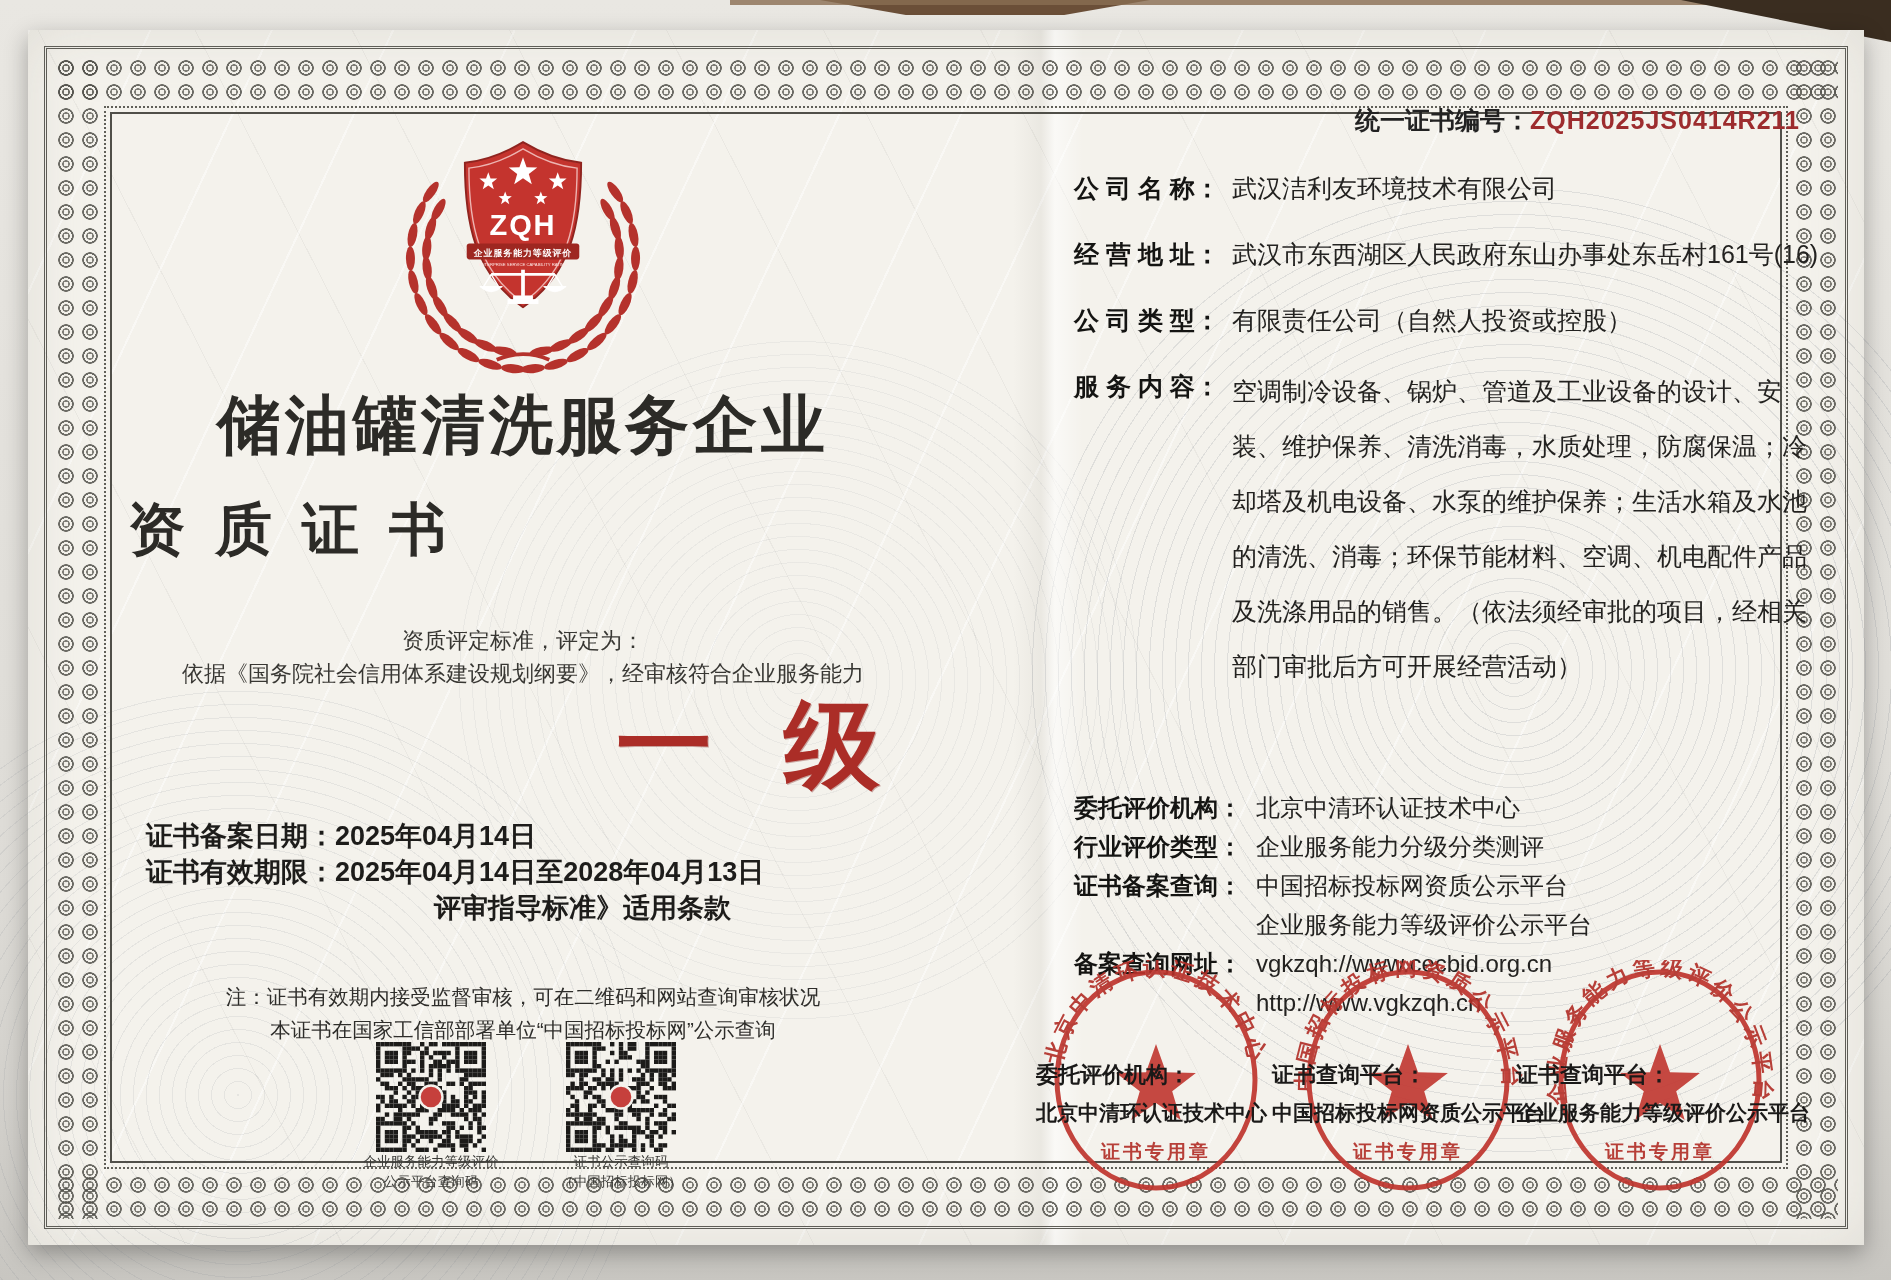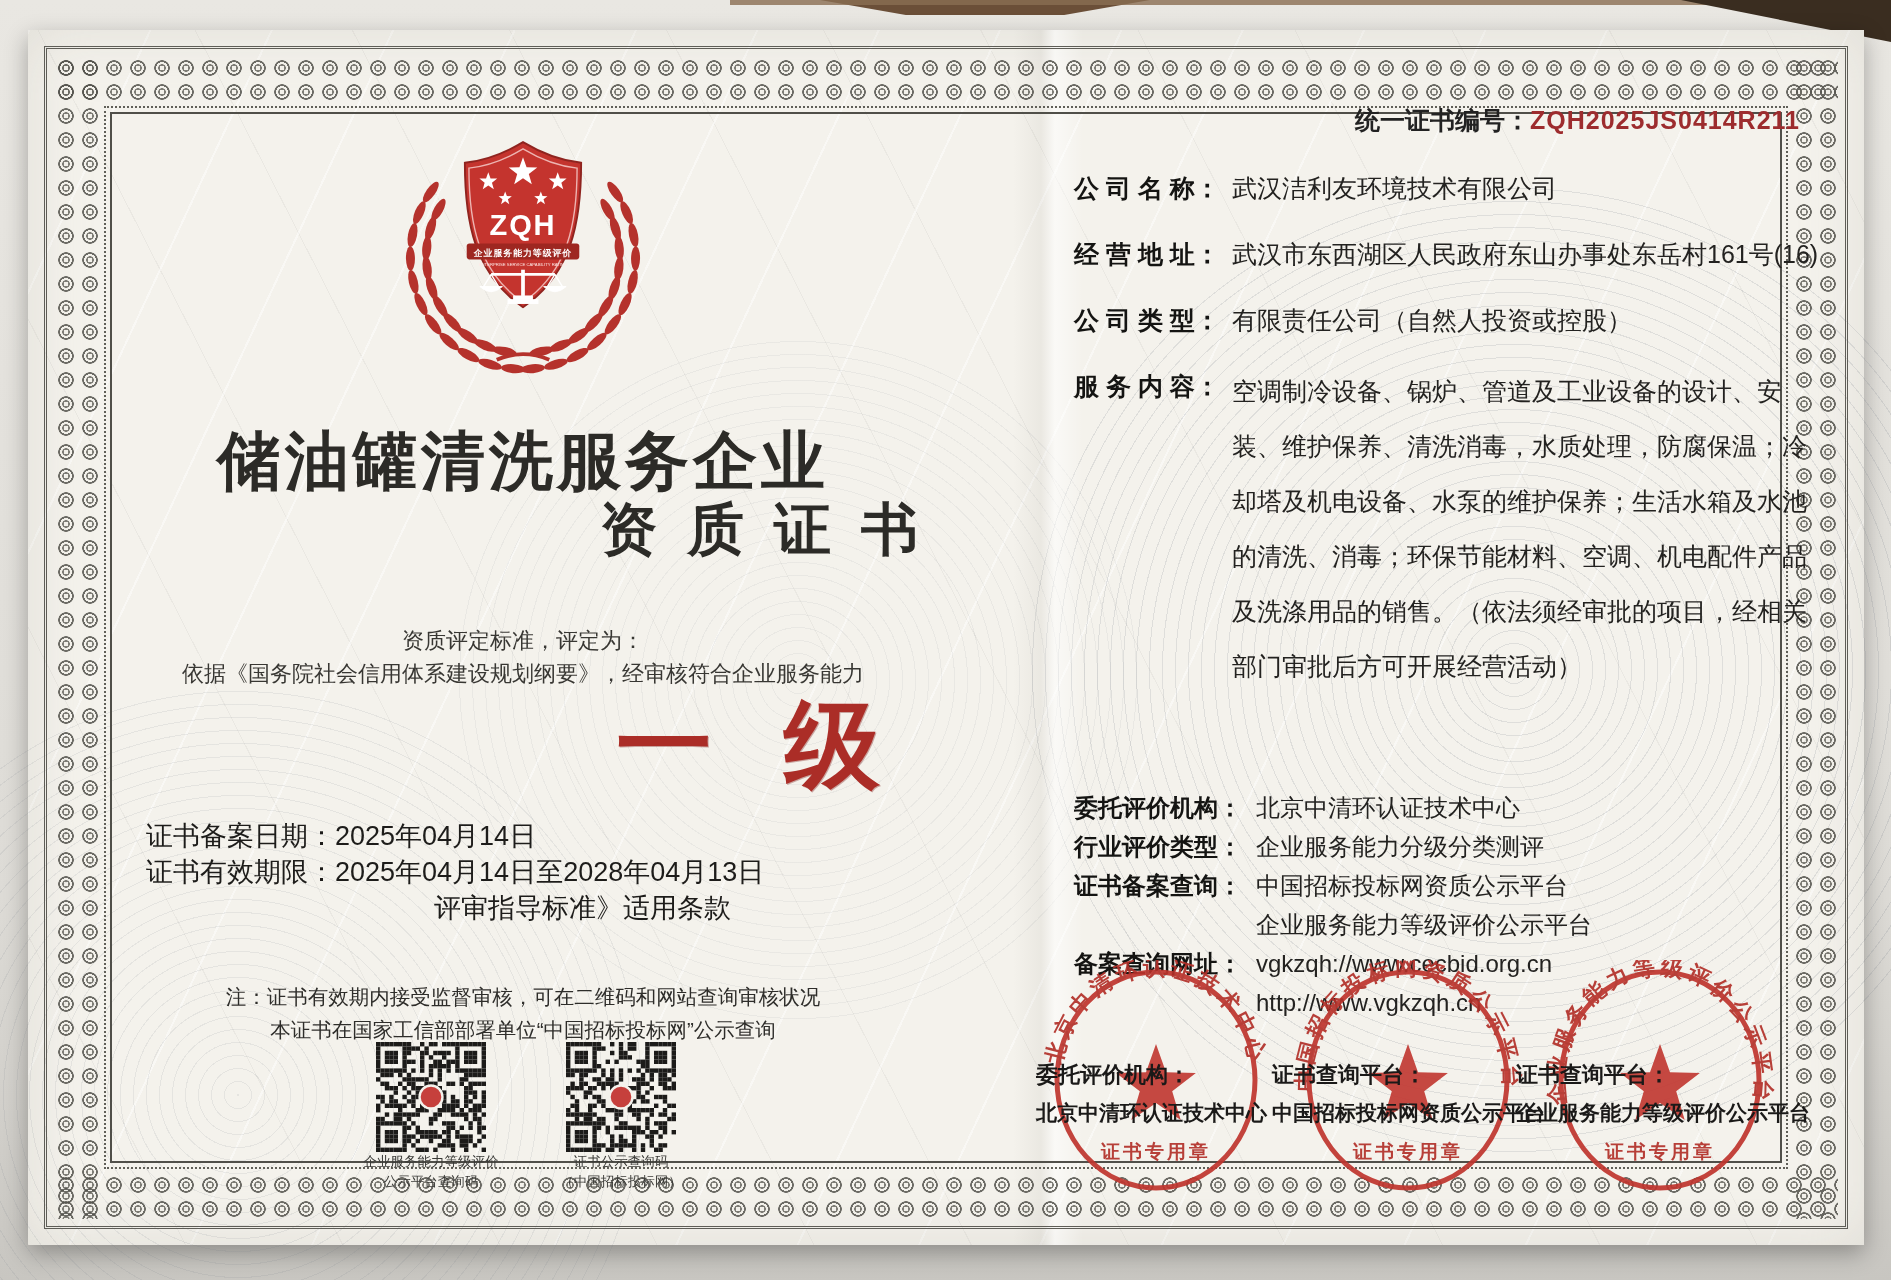--- a/index.html
+++ b/index.html
@@ -42,32 +42,32 @@
   .band.bottom{left:26px;right:26px;bottom:26px;height:46px;}
   .band.left{top:26px;bottom:26px;left:26px;width:46px;}
   .band.right{top:26px;bottom:26px;right:26px;width:46px;}
   .beads{position:absolute;inset:76px;border:2px dotted #605f58;}
   .line-inner{position:absolute;inset:82px;border:2px solid #504f49;}
 
   
   .emblem{position:absolute;left:350px;top:84px;width:290px;height:272px;}
   .title1{position:absolute;left:70px;top:352px;width:850px;text-align:center;
     font-family:"Liberation Serif","DejaVu Serif",serif;font-weight:bold;
-    font-size:64px;color:#2c2b27;letter-spacing:4px;margin-top:36px;}
-  .title2{position:absolute;left:70px;top:462px;width:850px;text-align:right;
+    font-size:64px;color:#2c2b27;letter-spacing:4px;}
+  .title2{position:absolute;left:70px;top:462px;width:850px;text-align:left;
     font-family:"Liberation Serif","DejaVu Serif",serif;font-weight:bold;
     font-size:57px;color:#2c2b27;letter-spacing:30px;text-indent:30px;}
   .basis{position:absolute;left:70px;top:594px;width:850px;text-align:center;
     font-size:22px;color:#383733;line-height:1.5;}
   .grade{position:absolute;left:74px;top:652px;width:850px;text-align:right;
     font-family:Liberation Mono, monospace;font-weight:bold;
     font-size:96px;color:#ab2d27;letter-spacing:72px;text-indent:72px;
     text-shadow:1px 1px 0 rgba(120,20,16,.35);}
   .details{position:absolute;left:118px;top:788px;width:810px;
-    font-size:27px;font-weight:normal;color:#1d1c1a;line-height:36px;}
+    font-size:27px;font-weight:bold;color:#1d1c1a;line-height:36px;}
   .details .wrap2{padding-left:288px;}
   .note{position:absolute;left:70px;top:950px;width:850px;text-align:center;
     font-size:20.5px;color:#2e2d2a;line-height:1.62;font-weight:500;}
   .qr{position:absolute;width:110px;height:110px;top:1012px;}
   .qr1{left:348px;} .qr2{left:538px;}
   .qrcap{position:absolute;top:1122px;width:230px;text-align:center;
     font-size:13.5px;color:#3a3a37;line-height:1.5;}
   .cap1{left:288px;} .cap2{left:478px;}
 
   

